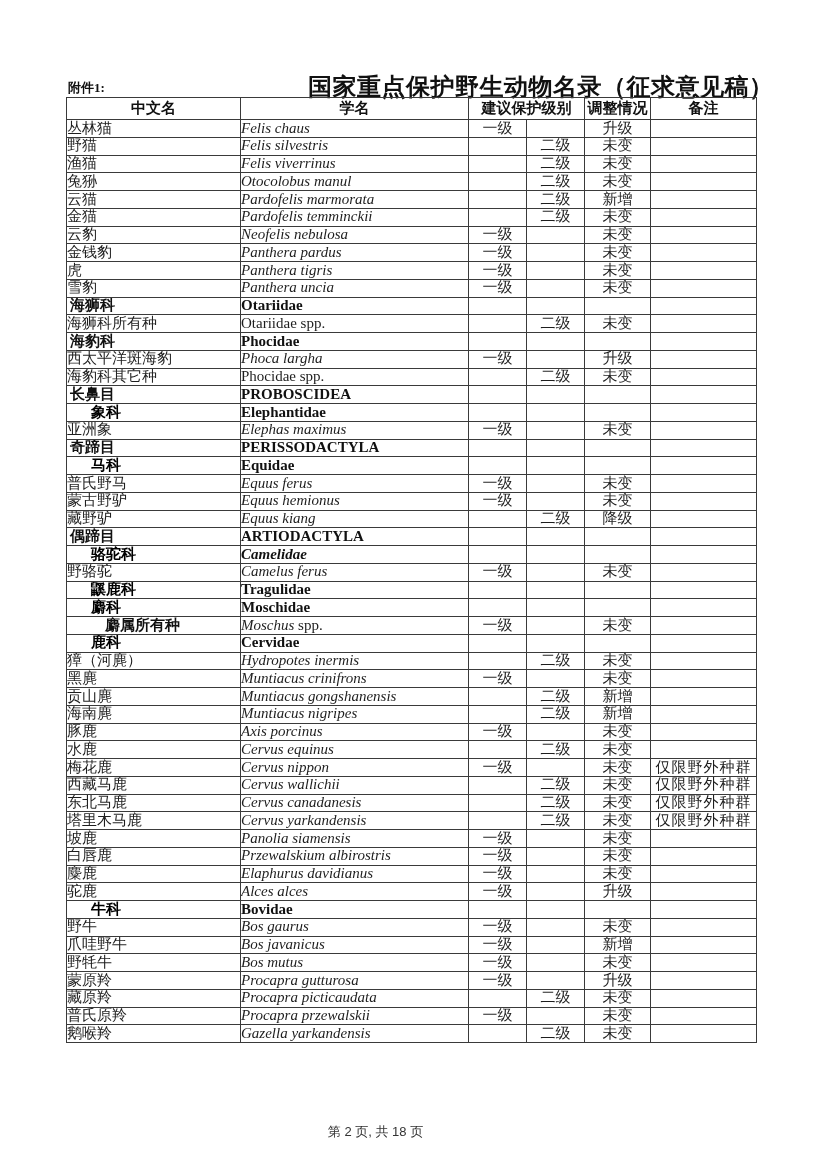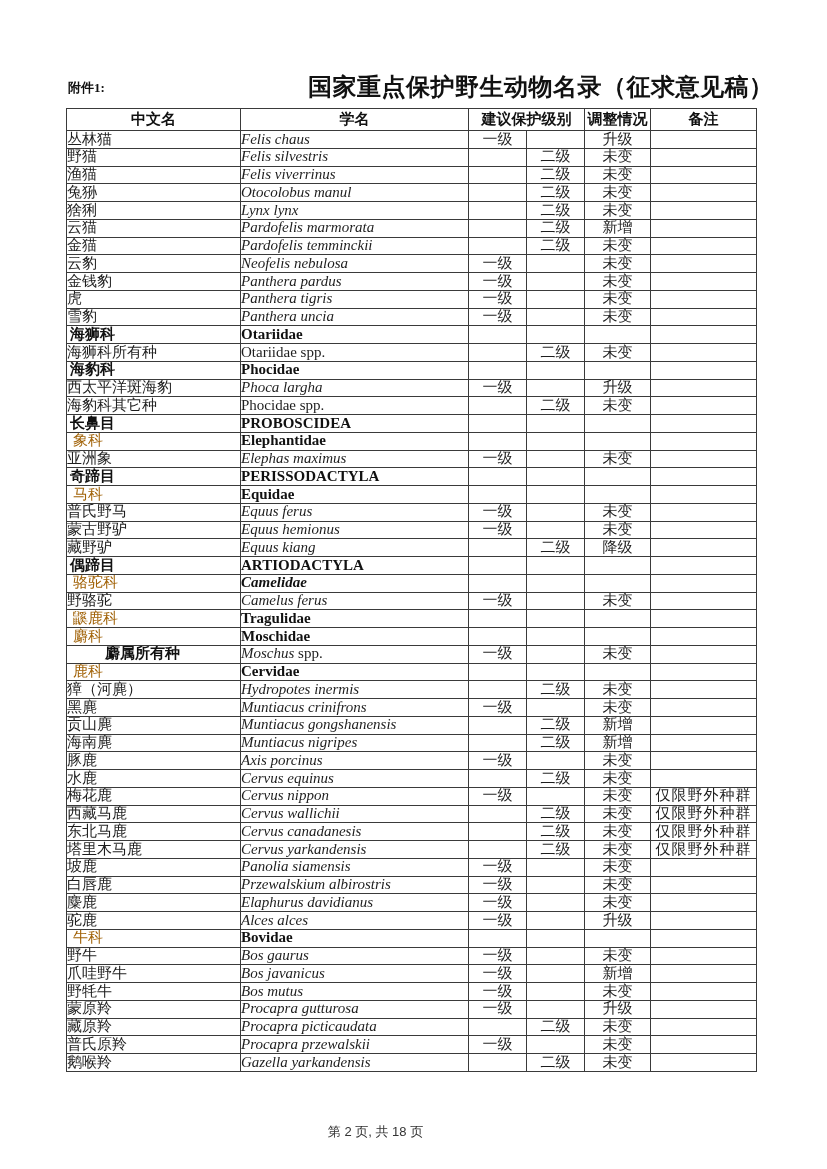--- a/index.html
+++ b/index.html
@@ -9,37 +9,37 @@
     overflow:hidden;
   }
   .attachment{
     position:absolute;left:68px;top:79px;font-size:13px;font-weight:bold;color:#111;
   }
   .doc-title{
     position:absolute;left:308px;top:71px;font-size:24px;font-weight:bold;color:#111;
     white-space:nowrap;letter-spacing:0.5px;
   }
   table.species{
-    position:absolute;left:66px;top:108px;width:690px;
+    position:absolute;left:66px;top:97px;width:690px;
     border-collapse:collapse;table-layout:fixed;
   }
   table.species td,table.species th{
     border:1px solid #3a3a3a;padding:0;overflow:hidden;white-space:nowrap;
     font-size:15px;line-height:1.05;vertical-align:middle;
   }
   table.species th{
     height:21px;font-weight:bold;text-align:center;font-size:15px;color:#111;
   }
   table.species td{height:16.76px;}
   td.cn{text-align:left;padding-left:30px;}
   td.sci{text-align:left;padding-left:4px;font-size:15px;}
   td.l1,td.l2,td.adj,td.rem{text-align:center;}
   td.rem{font-size:14px;letter-spacing:1px;}
   tr.t-order td.cn{font-weight:bold;padding-left:3px;color:#111;}
-  tr.t-family td.cn{font-weight:normal;padding-left:6px;color:#a16207;}
+  tr.t-family td.cn{font-weight:bold;padding-left:24px;color:#000000;}
   tr.t-family-flush td.cn{font-weight:bold;padding-left:3px;color:#111;}
   tr.t-species-bold td.cn{font-weight:bold;padding-left:38px;color:#111;}
   tr.s-italic .sci-main{font-style:italic;}
   tr.s-bold .sci-main{font-weight:bold;color:#111;}
   tr.s-bold-italic .sci-main{font-weight:bold;font-style:italic;color:#111;}
   .sci-suffix{font-style:normal;font-weight:normal;}
   .footer{
     position:absolute;left:0;width:751px;top:1106px;text-align:center;
     font-size:13px;color:#333;font-family:"Liberation Sans","DejaVu Sans",sans-serif;margin-top:17px;
   }
@@ -95,28 +95,20 @@
       </tr>
       <tr class="t-species s-italic">
         <td class="cn">兔狲</td>
         <td class="sci"><span class="sci-main">Otocolobus manul</span></td>
         <td class="l1"></td>
         <td class="l2">二级</td>
         <td class="adj">未变</td>
         <td class="rem"></td>
       </tr>
       <tr class="t-species s-italic">
-        <td class="cn">猞猁</td>
-        <td class="sci"><span class="sci-main">Lynx lynx</span></td>
-        <td class="l1"></td>
-        <td class="l2">二级</td>
-        <td class="adj">未变</td>
-        <td class="rem"></td>
-      </tr>
-      <tr class="t-species s-italic">
         <td class="cn">云猫</td>
         <td class="sci"><span class="sci-main">Pardofelis marmorata</span></td>
         <td class="l1"></td>
         <td class="l2">二级</td>
         <td class="adj">新增</td>
         <td class="rem"></td>
       </tr>
       <tr class="t-species s-italic">
         <td class="cn">金猫</td>
         <td class="sci"><span class="sci-main">Pardofelis temminckii</span></td>

